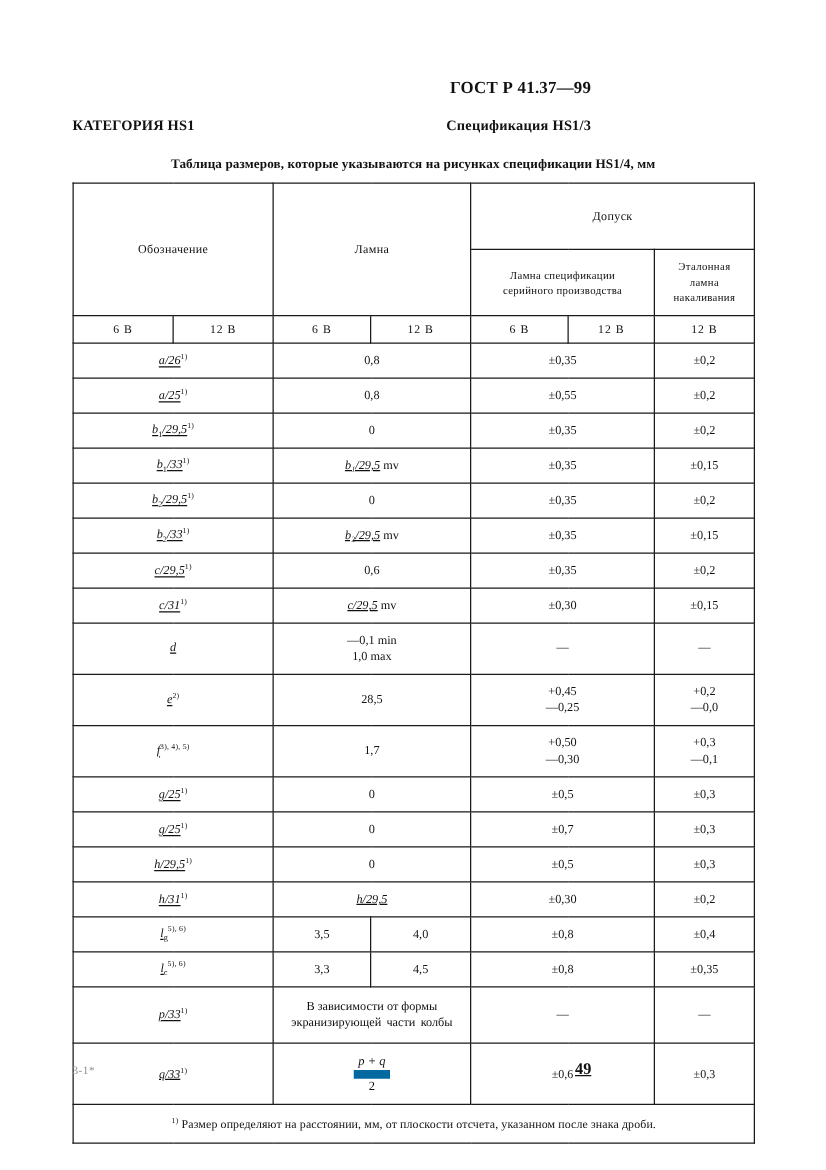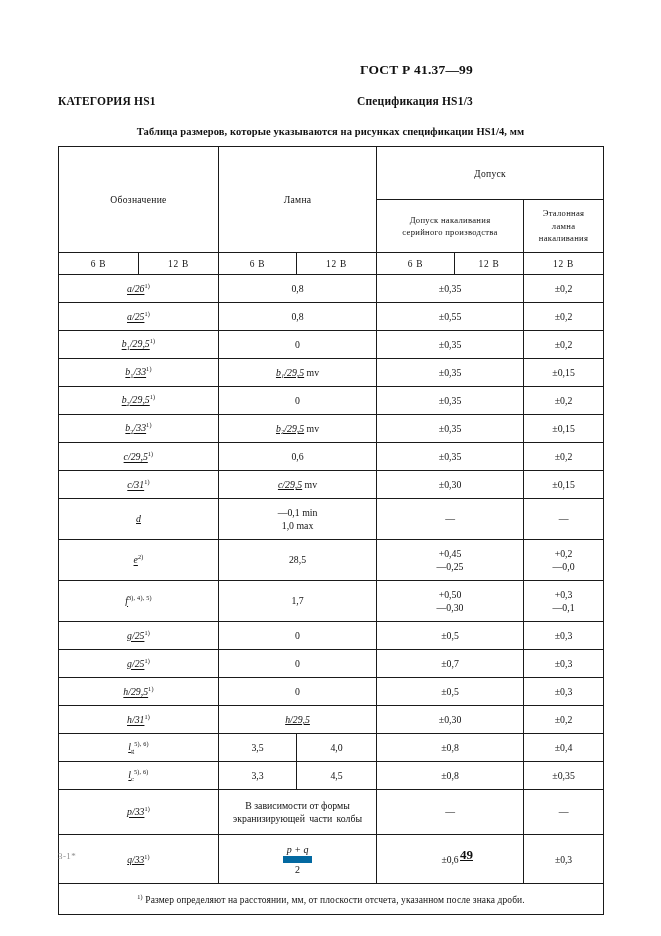--- a/index.html
+++ b/index.html
@@ -207,21 +207,21 @@
         <col style="width:80px">
       </colgroup>
       <tbody>
         <tr class="hdr-top">
           <td colspan="2" rowspan="2">Обозначение</td>
           <td colspan="2" rowspan="2">Ламна</td>
           <td colspan="3" class="hdr-dopusk">Допуск</td>
         </tr>
         <tr class="hdr-top">
           <td colspan="2" class="tall-sub two-line">
-            <span>Допуск накаливания</span>
+            <span>Ламна спецификации</span>
             <span>серийного производства</span>
           </td>
           <td class="tall-sub two-line">
             <span>Эталонная</span>
             <span>ламна</span>
             <span>накаливания</span>
           </td>
         </tr>
         <tr class="hdr-volt">
           <td>6 B</td>

